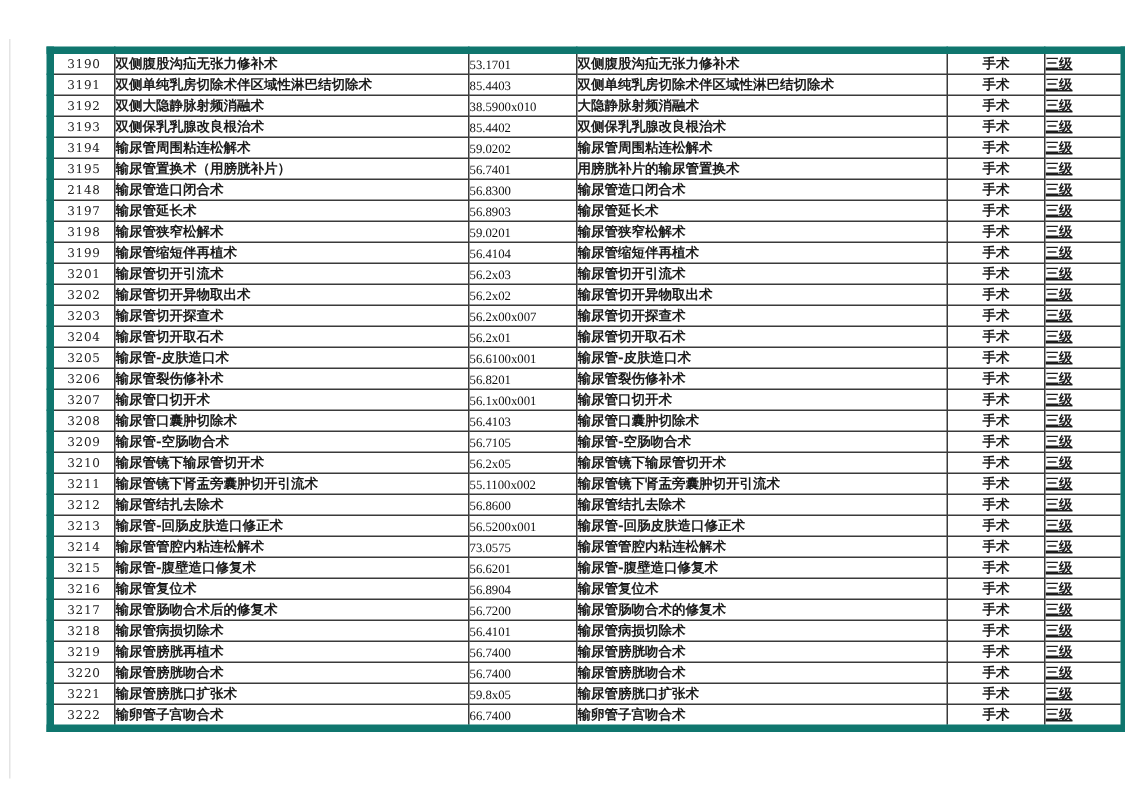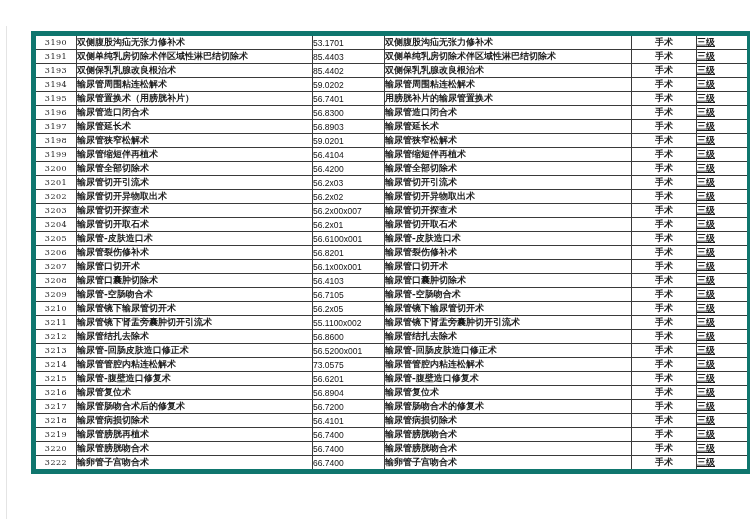--- a/index.html
+++ b/index.html
@@ -53,21 +53,21 @@
     color: #222;
     letter-spacing: 0.5px;
   }
   td.c-name, td.c-std {
     font-family: "DejaVu Serif", serif;
     font-size: 9px;
     font-weight: 600;
     padding: 0 4px;
   }
   td.c-code {
-    font-family: Liberation Sans, sans-serif;
+    font-family: Liberation Serif, serif;
     font-size: 8.5px;
     font-weight: 400;
     color: #111;
     padding: 0 3px;
   }
   td.c-cat {
     text-align: center;
     font-size: 9px;
     font-weight: 600;
   }
@@ -105,20 +105,28 @@
     </tr>
         <tr>
       <td class="c-id">3191</td>
       <td class="c-name">双侧单纯乳房切除术伴区域性淋巴结切除术</td>
       <td class="c-code">85.4403</td>
       <td class="c-std">双侧单纯乳房切除术伴区域性淋巴结切除术</td>
       <td class="c-cat">手术</td>
       <td class="c-lvl"><span>三级</span></td>
     </tr>
         <tr>
+      <td class="c-id">3192</td>
+      <td class="c-name">双侧大隐静脉射频消融术</td>
+      <td class="c-code">38.5900x010</td>
+      <td class="c-std">大隐静脉射频消融术</td>
+      <td class="c-cat">手术</td>
+      <td class="c-lvl"><span>三级</span></td>
+    </tr>
+        <tr>
       <td class="c-id">3193</td>
       <td class="c-name">双侧保乳乳腺改良根治术</td>
       <td class="c-code">85.4402</td>
       <td class="c-std">双侧保乳乳腺改良根治术</td>
       <td class="c-cat">手术</td>
       <td class="c-lvl"><span>三级</span></td>
     </tr>
         <tr>
       <td class="c-id">3194</td>
       <td class="c-name">输尿管周围粘连松解术</td>
@@ -129,21 +137,21 @@
     </tr>
         <tr>
       <td class="c-id">3195</td>
       <td class="c-name">输尿管置换术（用膀胱补片）</td>
       <td class="c-code">56.7401</td>
       <td class="c-std">用膀胱补片的输尿管置换术</td>
       <td class="c-cat">手术</td>
       <td class="c-lvl"><span>三级</span></td>
     </tr>
         <tr>
-      <td class="c-id">3196</td>
+      <td class="c-id">2148</td>
       <td class="c-name">输尿管造口闭合术</td>
       <td class="c-code">56.8300</td>
       <td class="c-std">输尿管造口闭合术</td>
       <td class="c-cat">手术</td>
       <td class="c-lvl"><span>三级</span></td>
     </tr>
         <tr>
       <td class="c-id">3197</td>
       <td class="c-name">输尿管延长术</td>
       <td class="c-code">56.8903</td>
@@ -161,28 +169,20 @@
     </tr>
         <tr>
       <td class="c-id">3199</td>
       <td class="c-name">输尿管缩短伴再植术</td>
       <td class="c-code">56.4104</td>
       <td class="c-std">输尿管缩短伴再植术</td>
       <td class="c-cat">手术</td>
       <td class="c-lvl"><span>三级</span></td>
     </tr>
         <tr>
-      <td class="c-id">3200</td>
-      <td class="c-name">输尿管全部切除术</td>
-      <td class="c-code">56.4200</td>
-      <td class="c-std">输尿管全部切除术</td>
-      <td class="c-cat">手术</td>
-      <td class="c-lvl"><span>三级</span></td>
-    </tr>
-        <tr>
       <td class="c-id">3201</td>
       <td class="c-name">输尿管切开引流术</td>
       <td class="c-code">56.2x03</td>
       <td class="c-std">输尿管切开引流术</td>
       <td class="c-cat">手术</td>
       <td class="c-lvl"><span>三级</span></td>
     </tr>
         <tr>
       <td class="c-id">3202</td>
       <td class="c-name">输尿管切开异物取出术</td>
@@ -325,20 +325,28 @@
       <td class="c-code">56.7400</td>
       <td class="c-std">输尿管膀胱吻合术</td>
       <td class="c-cat">手术</td>
       <td class="c-lvl"><span>三级</span></td>
     </tr>
         <tr>
       <td class="c-id">3220</td>
       <td class="c-name">输尿管膀胱吻合术</td>
       <td class="c-code">56.7400</td>
       <td class="c-std">输尿管膀胱吻合术</td>
+      <td class="c-cat">手术</td>
+      <td class="c-lvl"><span>三级</span></td>
+    </tr>
+        <tr>
+      <td class="c-id">3221</td>
+      <td class="c-name">输尿管膀胱口扩张术</td>
+      <td class="c-code">59.8x05</td>
+      <td class="c-std">输尿管膀胱口扩张术</td>
       <td class="c-cat">手术</td>
       <td class="c-lvl"><span>三级</span></td>
     </tr>
         <tr>
       <td class="c-id">3222</td>
       <td class="c-name">输卵管子宫吻合术</td>
       <td class="c-code">66.7400</td>
       <td class="c-std">输卵管子宫吻合术</td>
       <td class="c-cat">手术</td>
       <td class="c-lvl"><span>三级</span></td>

